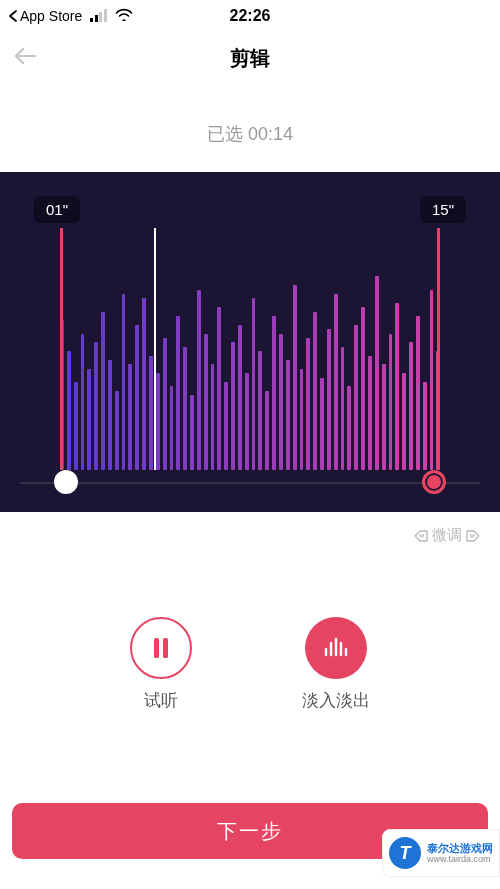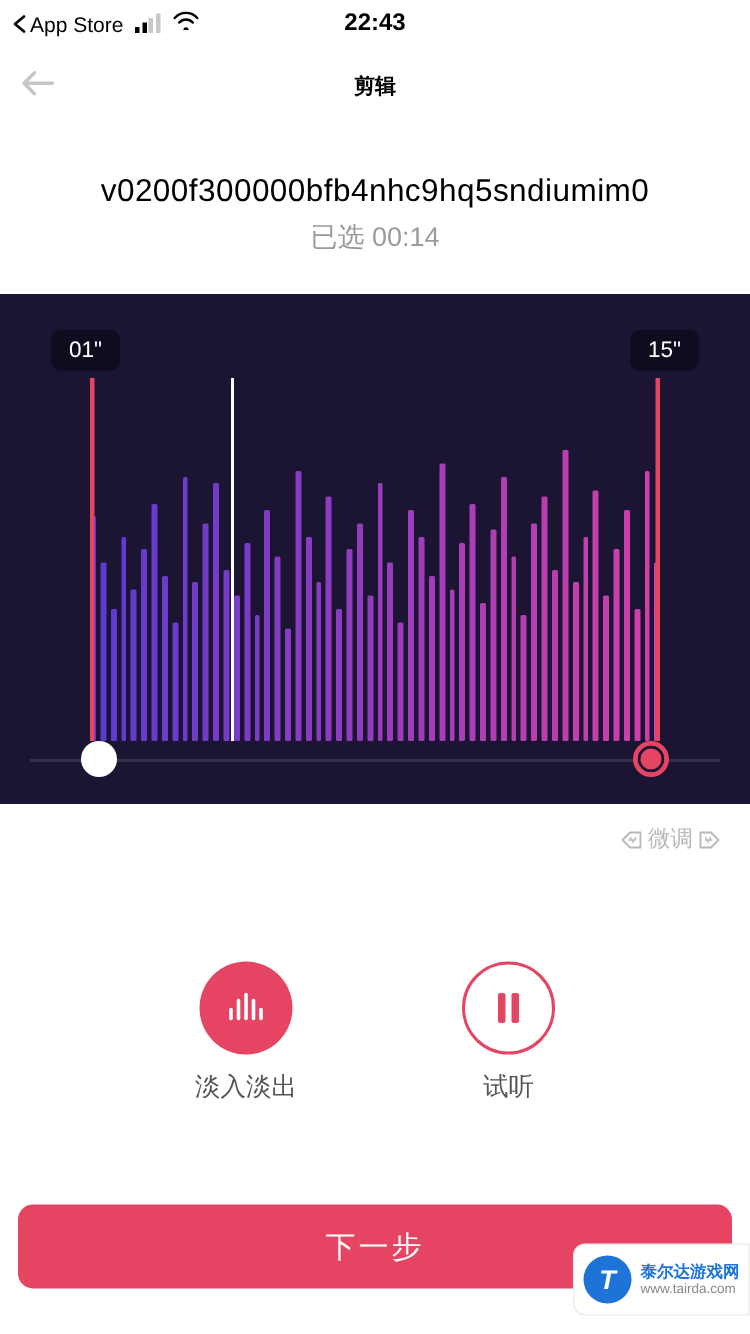--- a/index.html
+++ b/index.html
@@ -14,21 +14,21 @@
   .status-bar .wifi { margin-left: 8px; }
   .status-bar .clock { position: absolute; left: 50%; transform: translateX(-50%); font-size: 16px; }
   .status-bar .right { margin-left: auto; display: flex; align-items: center; gap: 5px; font-size: 14px; font-weight: 500; }
   .battery { width: 27px; height: 13px; border: 1.5px solid #000; border-radius: 3px; position: relative; }
   .battery::after { content: ""; position: absolute; right: -4px; top: 3px; width: 2.5px; height: 5px; background: #000; border-radius: 0 2px 2px 0; }
   .battery .fill { position: absolute; left: 1px; top: 1px; bottom: 1px; width: 48%; background: #ffcc00; border-radius: 1.5px; }
 
   
   .title-bar { height: 60px; display: flex; align-items: center; justify-content: center; position: relative; }
   .title-bar .back { position: absolute; left: 14px; top: 50%; transform: translateY(-50%); color: #bbb; }
-  .title-bar .title { font-size: 14px; font-weight: 600; }
+  .title-bar .title { font-size: 20px; font-weight: 600; }
 
   
   .file-row { padding: 28px 14px 4px 14px; text-align: center; }
   .file-name { font-size: 21px; font-weight: 400; letter-spacing: 0.3px; }
   .selected { margin-top: 6px; font-size: 18px; color: #9a9a9a; }
 
   
   .wave-panel { margin-top: 22px; height: 340px; background: #1b1432; position: relative; }
   .time-pill { position: absolute; top: 24px; background: #0f0c20; color: #fff; font-size: 15px; padding: 5px 12px; border-radius: 6px; }
   .time-left { left: 34px; }
@@ -79,34 +79,33 @@
       <span style="height:4px"></span>
         <span style="height:7px"></span>
         <span style="height:10px;background:#c8c8c8"></span>
         <span style="height:13px;background:#c8c8c8"></span>
     </div>
     <div class="wifi">
       <svg width="18" height="13" viewBox="0 0 18 13">
           <path d="M9 12 a1 1 0 1 0 0.001 0 M4.5 8 a6 6 0 0 1 9 0 M1.5 5 a10 10 0 0 1 15 0" fill="none" stroke="#000" stroke-width="1.6" stroke-linecap="round"></path>
         </svg>
     </div>
-    <div class="clock">22:43</div>
+    <div class="clock">22:26</div>
   </div>
 
   <div class="title-bar">
     <div class="back">
       <svg width="22" height="18" viewBox="0 0 22 18">
           <path d="M9 2 L2 9 L9 16 M2 9 H21" fill="none" stroke="#c5c5c5" stroke-width="2.2" stroke-linecap="round" stroke-linejoin="round"></path>
         </svg>
     </div>
     <div class="title">剪辑</div>
   </div>
 
   <div class="file-row">
-    <div class="file-name">v0200f300000bfb4nhc9hq5sndiumim0</div>
     <div class="selected">已选 00:14</div>
   </div>
 
   <div class="wave-panel">
     <div class="time-pill time-left">01"</div>
     <div class="time-pill time-right">15"</div>
 
     <div class="wave-clip">
       <div class="wave" id="wave">
           <span style="height: 149.6px; background: rgb(90, 59, 207);"></span>
@@ -184,35 +183,35 @@
     </svg>
     <span>微调</span>
     <svg width="14" height="14" viewBox="0 0 14 14">
       <path d="M1 2 H8 L13 7 L8 12 H1 Z" fill="none" stroke="#b8b8b8" stroke-width="1.3" stroke-linejoin="round"></path>
       <path d="M4 7 h5 M4.5 7 v-2 M6 7 v2 M7.5 7 v-2" stroke="#b8b8b8" stroke-width="1"></path>
     </svg>
   </div>
 
   <div class="actions">
     <div class="action">
-      <div class="circle-btn btn-fade">
-        <svg width="28" height="22" viewBox="0 0 28 22">
-          <path d="M4 18 v-6 M9 18 v-12 M14 18 v-16 M19 18 v-12 M24 18 v-6" stroke="#fff" stroke-width="2.4" stroke-linecap="round"></path>
-        </svg>
-      </div>
-      <div class="action-label">淡入淡出</div>
-    </div>
-    <div class="action">
       <div class="circle-btn btn-preview">
         <svg width="20" height="24" viewBox="0 0 20 24">
           <rect x="3" y="2" width="5" height="20" rx="1.5" fill="#e54563"></rect>
           <rect x="12" y="2" width="5" height="20" rx="1.5" fill="#e54563"></rect>
         </svg>
       </div>
       <div class="action-label">试听</div>
+    </div>
+    <div class="action">
+      <div class="circle-btn btn-fade">
+        <svg width="28" height="22" viewBox="0 0 28 22">
+          <path d="M4 18 v-6 M9 18 v-12 M14 18 v-16 M19 18 v-12 M24 18 v-6" stroke="#fff" stroke-width="2.4" stroke-linecap="round"></path>
+        </svg>
+      </div>
+      <div class="action-label">淡入淡出</div>
     </div>
   </div>
 
   <div class="next-btn">
     <span>下一步</span>
   </div>
 
   <div class="watermark">
     <div class="wm-badge">T</div>
     <div class="wm-text">

